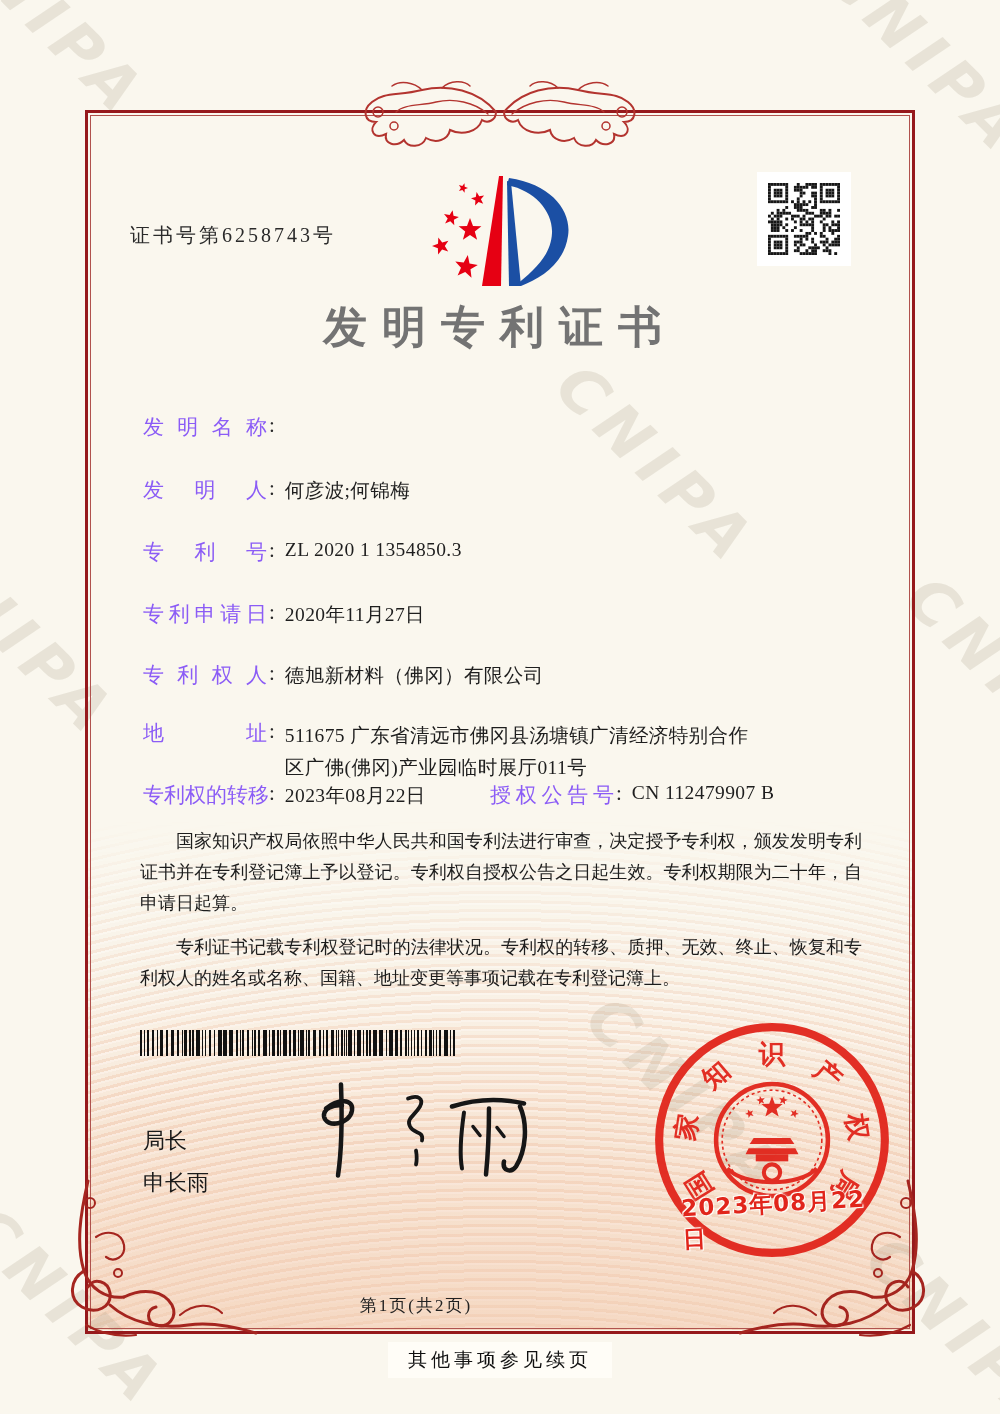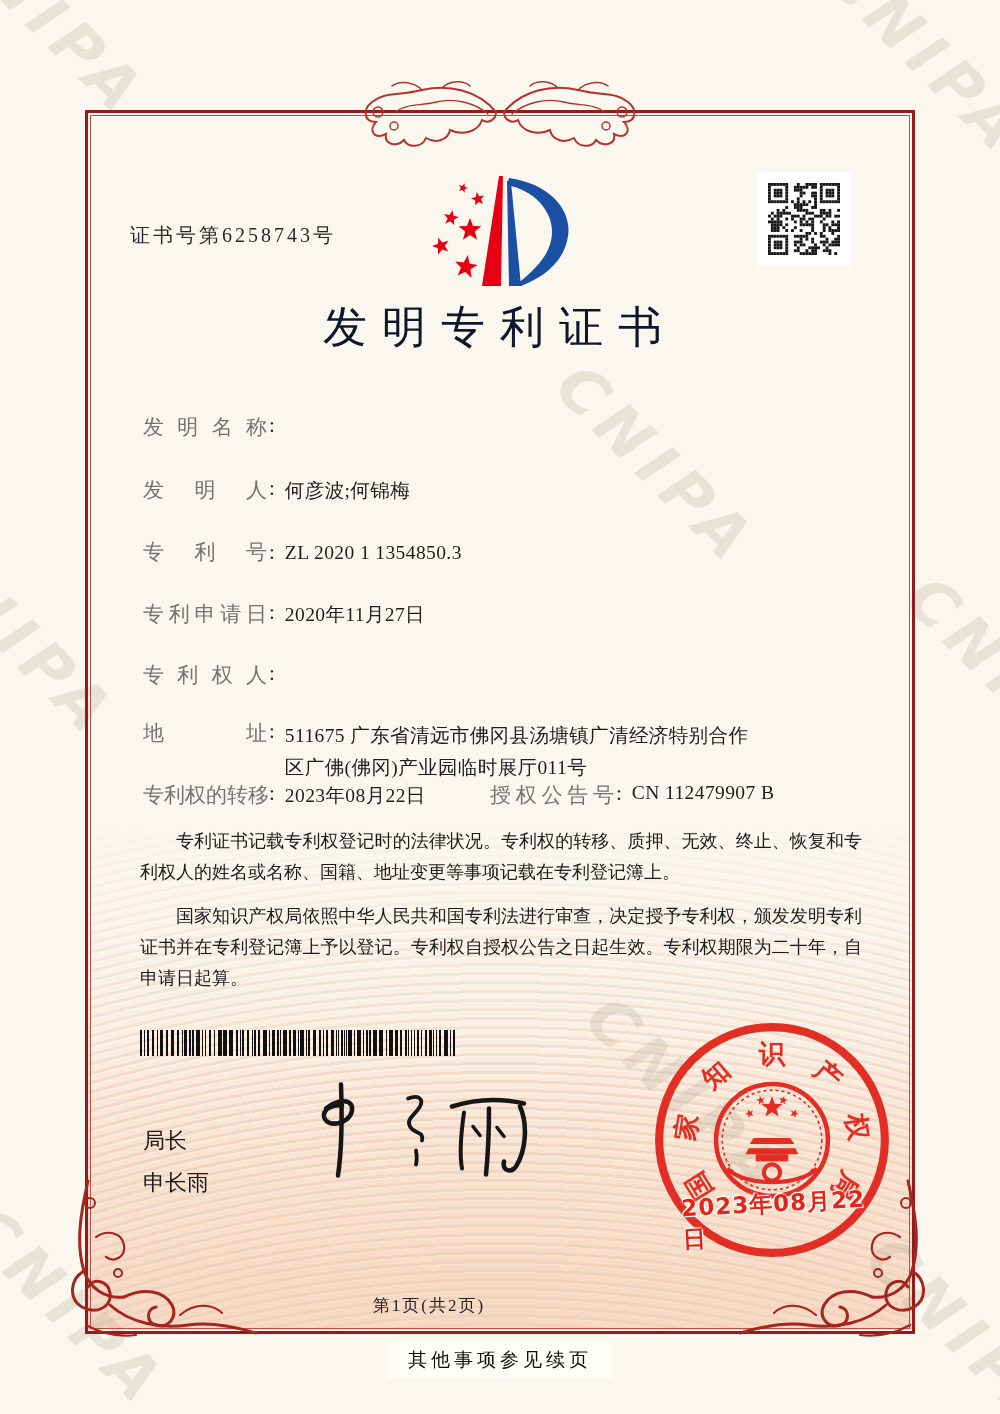--- a/index.html
+++ b/index.html
@@ -19,42 +19,42 @@
   
   .frame{position:absolute;left:85px;top:110px;width:824px;height:1218px;border:3px solid #96191c;z-index:2;}
   .frame-inner{position:absolute;left:2px;top:2px;right:2px;bottom:2px;border:1px solid #b0524d;}
   .ornament{position:absolute;z-index:3;}
   
   .certno{position:absolute;left:130px;top:174px;z-index:4;font-size:20px;letter-spacing:3px;color:#2a2a2a;margin-top:48px;}
   .logo{position:absolute;left:420px;top:166px;z-index:4;}
   .qrbox{position:absolute;left:757px;top:172px;width:94px;height:94px;background:#fff;z-index:4;}
   .qrbox svg{position:absolute;left:11px;top:11px;}
   .title{position:absolute;left:0;width:1000px;top:298px;z-index:4;text-align:center;
-         font-size:44px;font-weight:400;letter-spacing:15px;color:#0f172a;}
+         font-size:44px;font-weight:700;letter-spacing:15px;color:#737373;}
   
   .frow{position:absolute;left:143px;z-index:4;font-size:21px;display:flex;align-items:flex-start;white-space:nowrap;}
-  .flabel{display:inline-block;width:124px;text-align:justify;text-align-last:justify;color:#737373;}
+  .flabel{display:inline-block;width:124px;text-align:justify;text-align-last:justify;color:#8b5cf6;}
   .fcolon{margin:0 10px 0 2px;color:#2b2b2b;}
   .fvalue{font-size:19.5px;letter-spacing:0.4px;color:#1e1e1e;padding-top:1px;}
   .fvalue.wrap{white-space:normal;max-width:486px;line-height:32px;font-family:Liberation Serif, serif;}
   
   .paras{position:absolute;left:140px;top:826px;width:722px;z-index:4;font-size:18px;line-height:31px;
          color:#1c1c1c;text-align:justify;}
   .paras p{margin:0 0 13px 0;text-indent:2em;}
   
   .barcode{position:absolute;left:140px;top:1030px;z-index:4;}
   .director{position:absolute;left:143px;top:1120px;z-index:4;font-family:"DejaVu Sans",sans-serif;
             font-size:22px;color:#1a1a1a;line-height:42px;}
   .signature{position:absolute;left:292px;top:1076px;z-index:4;}
   .seal{position:absolute;left:650px;top:1018px;z-index:5;}
   .seal-date{position:absolute;left:682px;top:1188px;width:200px;z-index:6;color:#e1251b;
              font-family:"DejaVu Sans",sans-serif;font-weight:700;font-size:23px;letter-spacing:1px;
              transform:rotate(-3deg);text-shadow:0 0 3px #fff,1px 1px 0 #fffdf6,-1px -1px 0 #fffdf6;}
   .pageinfo{position:absolute;left:0;width:832px;top:1294px;text-align:center;z-index:4;
-            font-size:17px;letter-spacing:2px;color:#222;margin-left:13px;}
+            font-size:17px;letter-spacing:2px;color:#222;}
   .contnote{position:absolute;left:0;width:1000px;top:1342px;text-align:center;z-index:4;}
   .contnote span{display:inline-block;background:#fffdf7;padding:5px 20px;font-size:19px;letter-spacing:4px;color:#111;}
   .sealsvg text{font-family:"Liberation Serif",serif;}
 </style>
 </head>
 <body>
 
 <div class="page">
 
   <div class="waves"></div>
@@ -438,54 +438,55 @@
 
   <div class="frow" style="top:413px;">
     <span class="flabel">发明名称</span>
       <span class="fcolon">:</span>
   </div>
   <div class="frow" style="top:476px;">
     <span class="flabel">发明人</span>
       <span class="fcolon">:</span>
     <span class="fvalue">何彦波;何锦梅</span>
   </div>
-  <div class="frow" style="top:538px;align-items:center;">
+  <div class="frow" style="top:538px;">
     <span class="flabel">专利号</span>
       <span class="fcolon">:</span>
     <span class="fvalue">ZL 2020 1 1354850.3</span>
   </div>
   <div class="frow" style="top:600px;">
     <span class="flabel">专利申请日</span>
       <span class="fcolon">:</span>
     <span class="fvalue">2020年11月27日</span>
   </div>
   <div class="frow" style="top:661px;">
     <span class="flabel">专利权人</span>
       <span class="fcolon">:</span>
+    <span class="fvalue">德旭新材料（佛冈）有限公司</span>
   </div>
   <div class="frow" style="top:719px;justify-content:flex-end;">
     <span class="flabel">地址</span>
       <span class="fcolon">:</span>
     <span class="fvalue wrap"><span>511675 广东省清远市佛冈县汤塘镇广清经济特别合作</span><br>
       <span>区广佛(佛冈)产业园临时展厅011号</span></span>
   </div>
   <div class="frow" style="top:781px;width:720px;">
     <span class="flabel">专利权的转移</span>
       <span class="fcolon">:</span>
     <span class="fvalue">2023年08月22日</span>
     <span style="position:absolute;left:347px;display:flex;">
       <span class="flabel">授权公告号</span>
         <span class="fcolon">:</span>
       <span class="fvalue">CN 112479907 B</span>
     </span>
   </div>
 
   <div class="paras">
+    <p>国家知识产权局依照中华人民共和国专利法进行审查，决定授予专利权，颁发发明专利证书并在专利登记簿上予以登记。专利权自授权公告之日起生效。专利权期限为二十年，自申请日起算。</p>
     <p>专利证书记载专利权登记时的法律状况。专利权的转移、质押、无效、终止、恢复和专利权人的姓名或名称、国籍、地址变更等事项记载在专利登记簿上。</p>
-    <p>国家知识产权局依照中华人民共和国专利法进行审查，决定授予专利权，颁发发明专利证书并在专利登记簿上予以登记。专利权自授权公告之日起生效。专利权期限为二十年，自申请日起算。</p>
   </div>
 
   <div class="barcode">
     <svg id="barcode-svg" width="320" height="26" viewBox="0 0 320 26" fill="#111">
         <rect x="0" y="0" width="2" height="26"></rect>
         <rect x="4" y="0" width="1" height="26"></rect>
         <rect x="7" y="0" width="2" height="26"></rect>
         <rect x="12" y="0" width="2" height="26"></rect>
         <rect x="17" y="0" width="1" height="26"></rect>
         <rect x="20" y="0" width="3" height="26"></rect>

